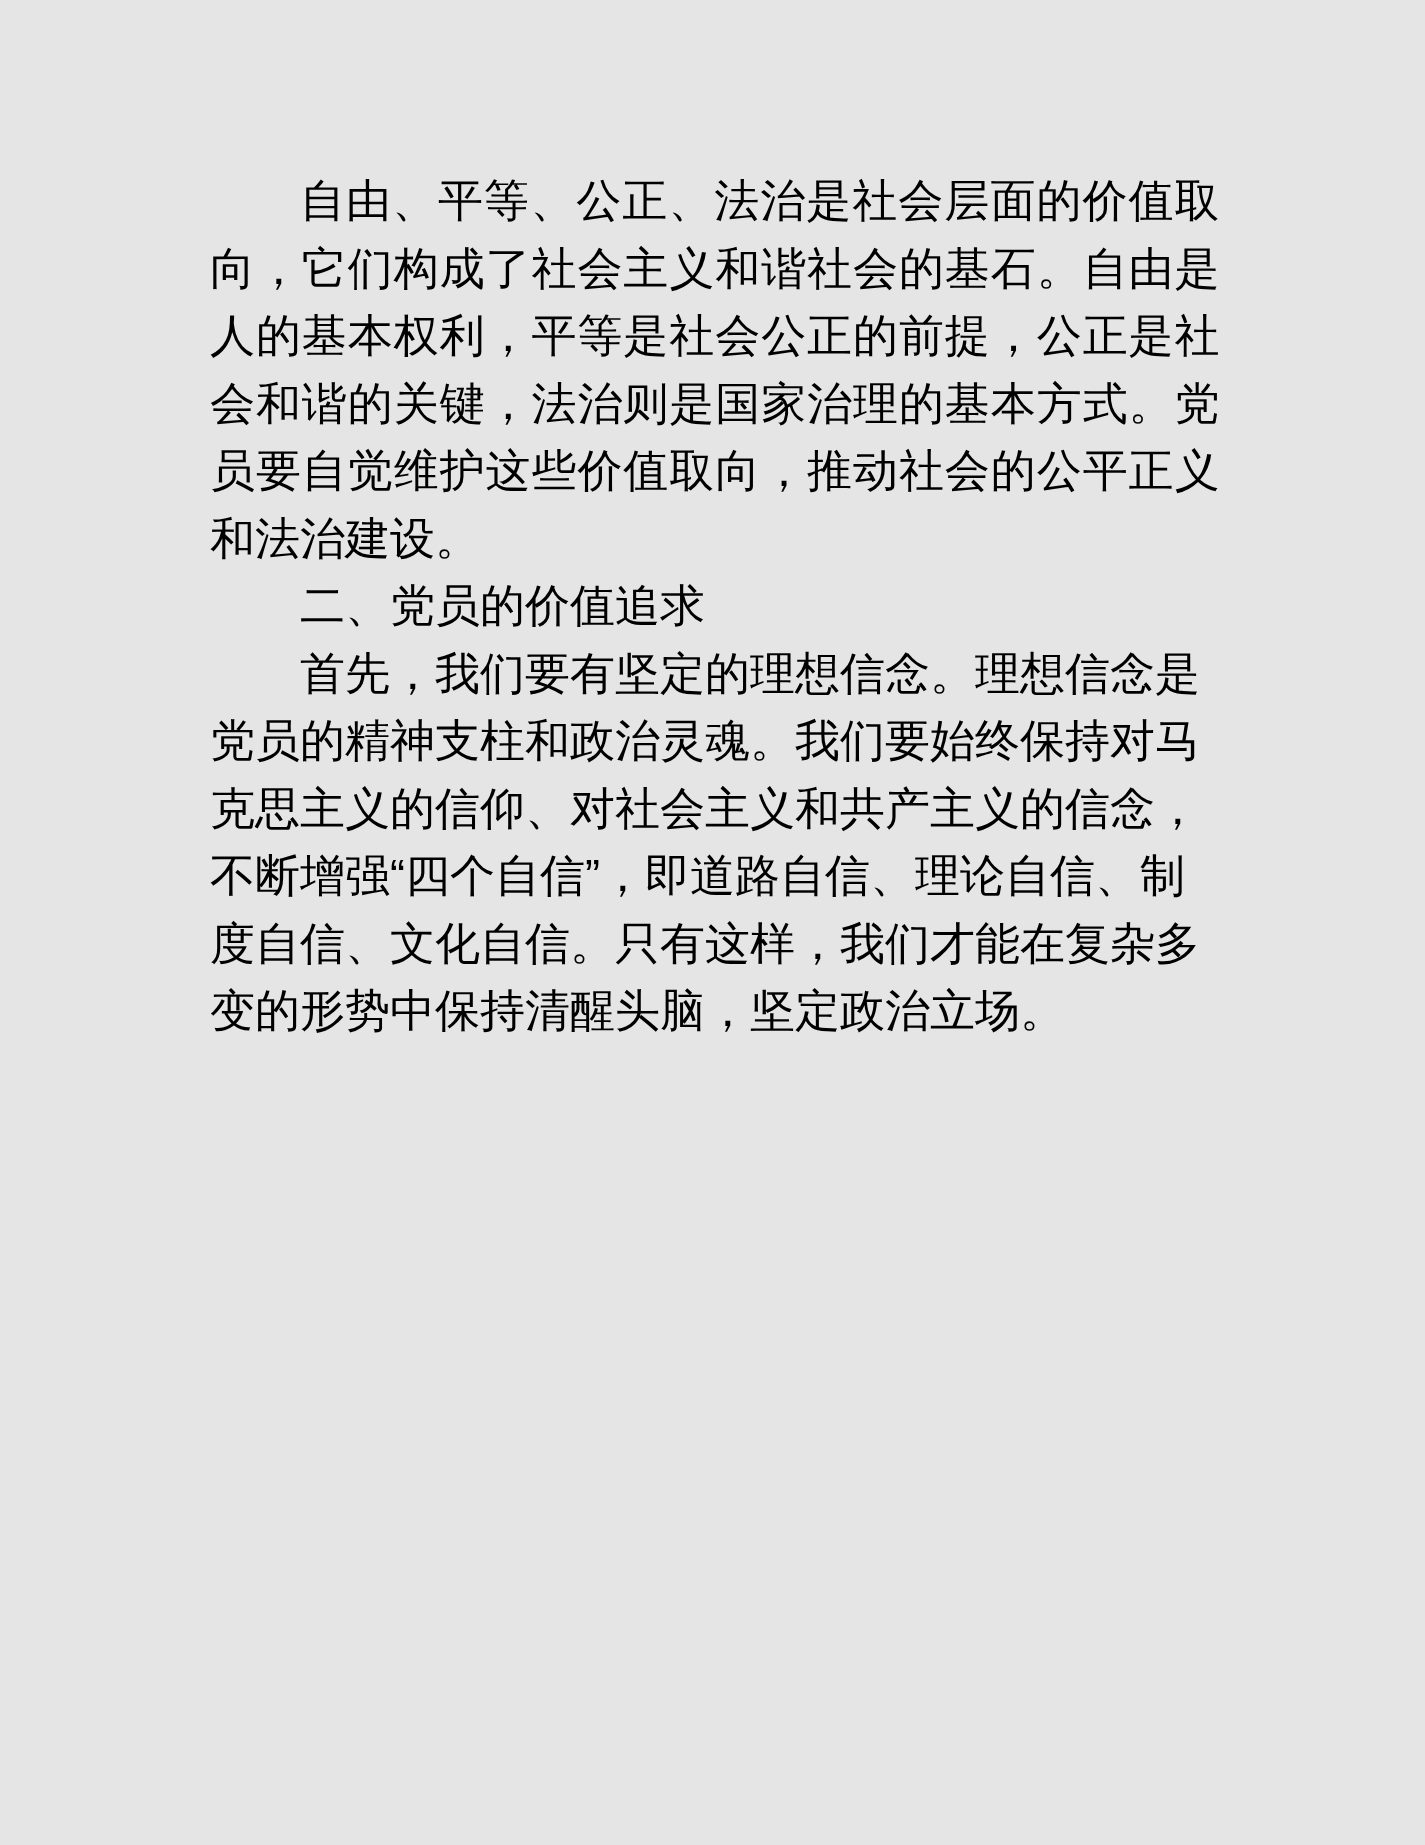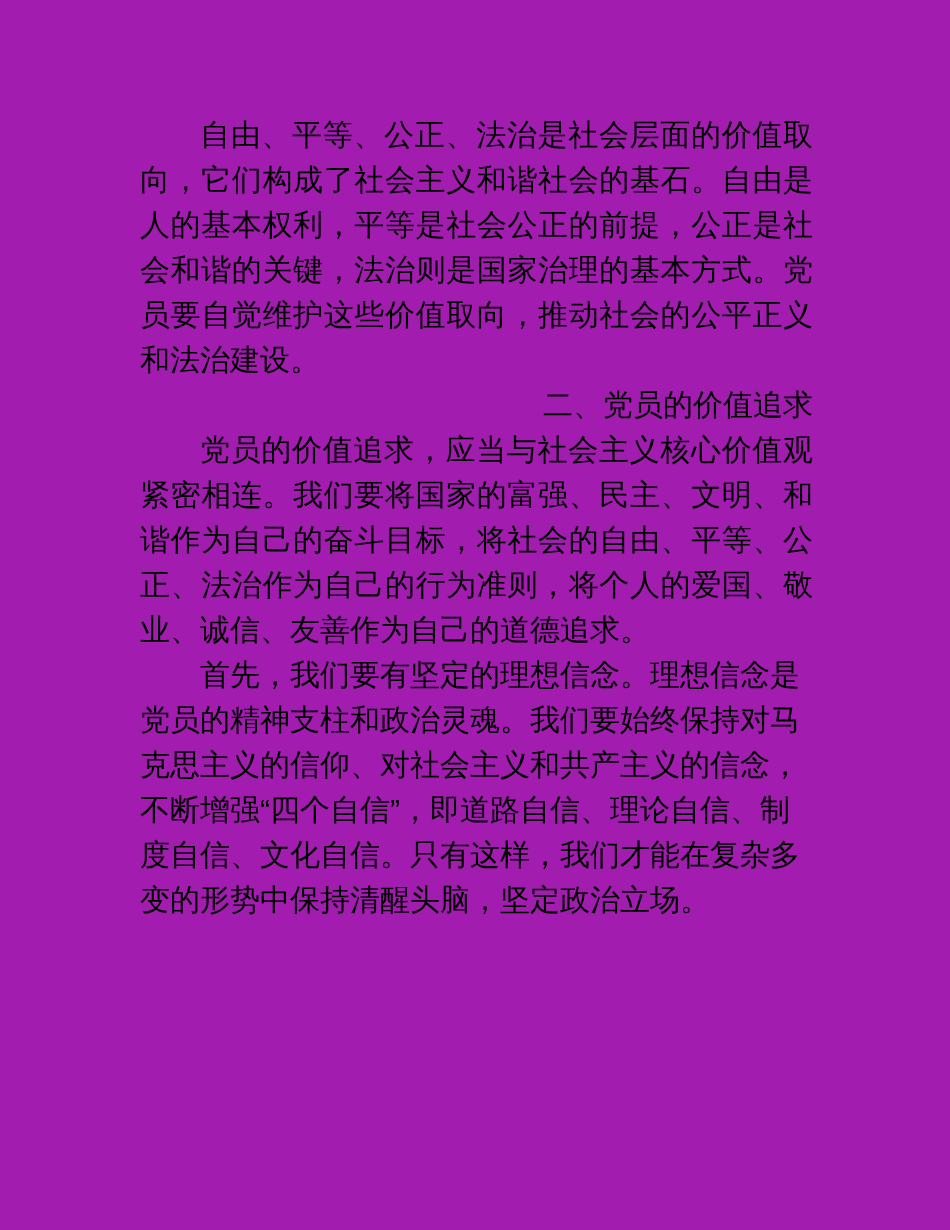--- a/index.html
+++ b/index.html
@@ -4,21 +4,21 @@
 <style>
   html, body {
     margin: 0;
     padding: 0;
     background: #ffffff;
   }
   .page {
     position: relative;
     width: 950px;
     height: 1230px;
-    background: #a21caf;
+    background: #e5e5e5;
     box-sizing: border-box;
     overflow: hidden;
   }
   .doc-body {
     position: absolute;
     left: 140px;
     top: 112px;
     width: 673px;
   }
   .para {
@@ -32,32 +32,31 @@
     margin: 0;
     font-weight: 400;
     letter-spacing: 0px;
     -webkit-font-smoothing: antialiased;
   }
   .heading {
     font-family: "Liberation Sans", "DejaVu Sans", sans-serif;
     font-size: 30px;
     line-height: 45px;
     color: #000000;
-    text-align: right;
+    text-align: left;
     text-indent: 60px;
     margin: 0;
     font-weight: 400;
   }
   .para:last-child {
     text-align: left;
   }
 </style>
 </head>
 <body>
 
 <div class="page">
   <div class="doc-body">
     <p class="para">自由、平等、公正、法治是社会层面的价值取向，它们构成了社会主义和谐社会的基石。自由是人的基本权利，平等是社会公正的前提，公正是社会和谐的关键，法治则是国家治理的基本方式。党员要自觉维护这些价值取向，推动社会的公平正义和法治建设。</p>
     <p class="heading">二、党员的价值追求</p>
-    <p class="para">党员的价值追求，应当与社会主义核心价值观紧密相连。我们要将国家的富强、民主、文明、和谐作为自己的奋斗目标，将社会的自由、平等、公正、法治作为自己的行为准则，将个人的爱国、敬业、诚信、友善作为自己的道德追求。</p>
     <p class="para">首先，我们要有坚定的理想信念。理想信念是党员的精神支柱和政治灵魂。我们要始终保持对马克思主义的信仰、对社会主义和共产主义的信念，不断增强“四个自信”，即道路自信、理论自信、制度自信、文化自信。只有这样，我们才能在复杂多变的形势中保持清醒头脑，坚定政治立场。</p>
   </div>
 </div>
 
 </body></html>

